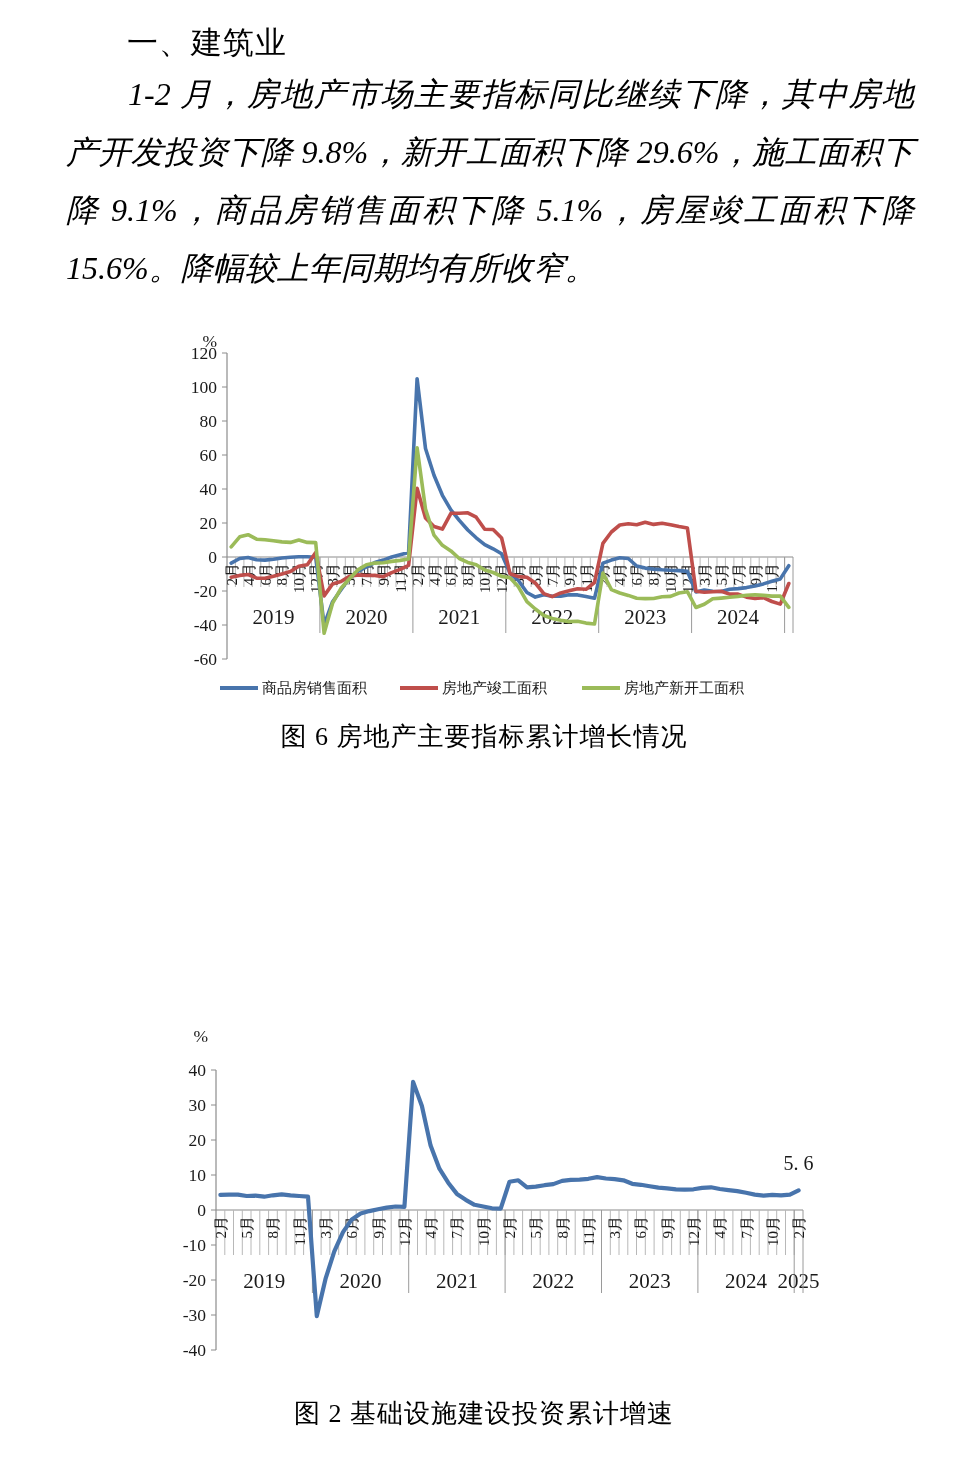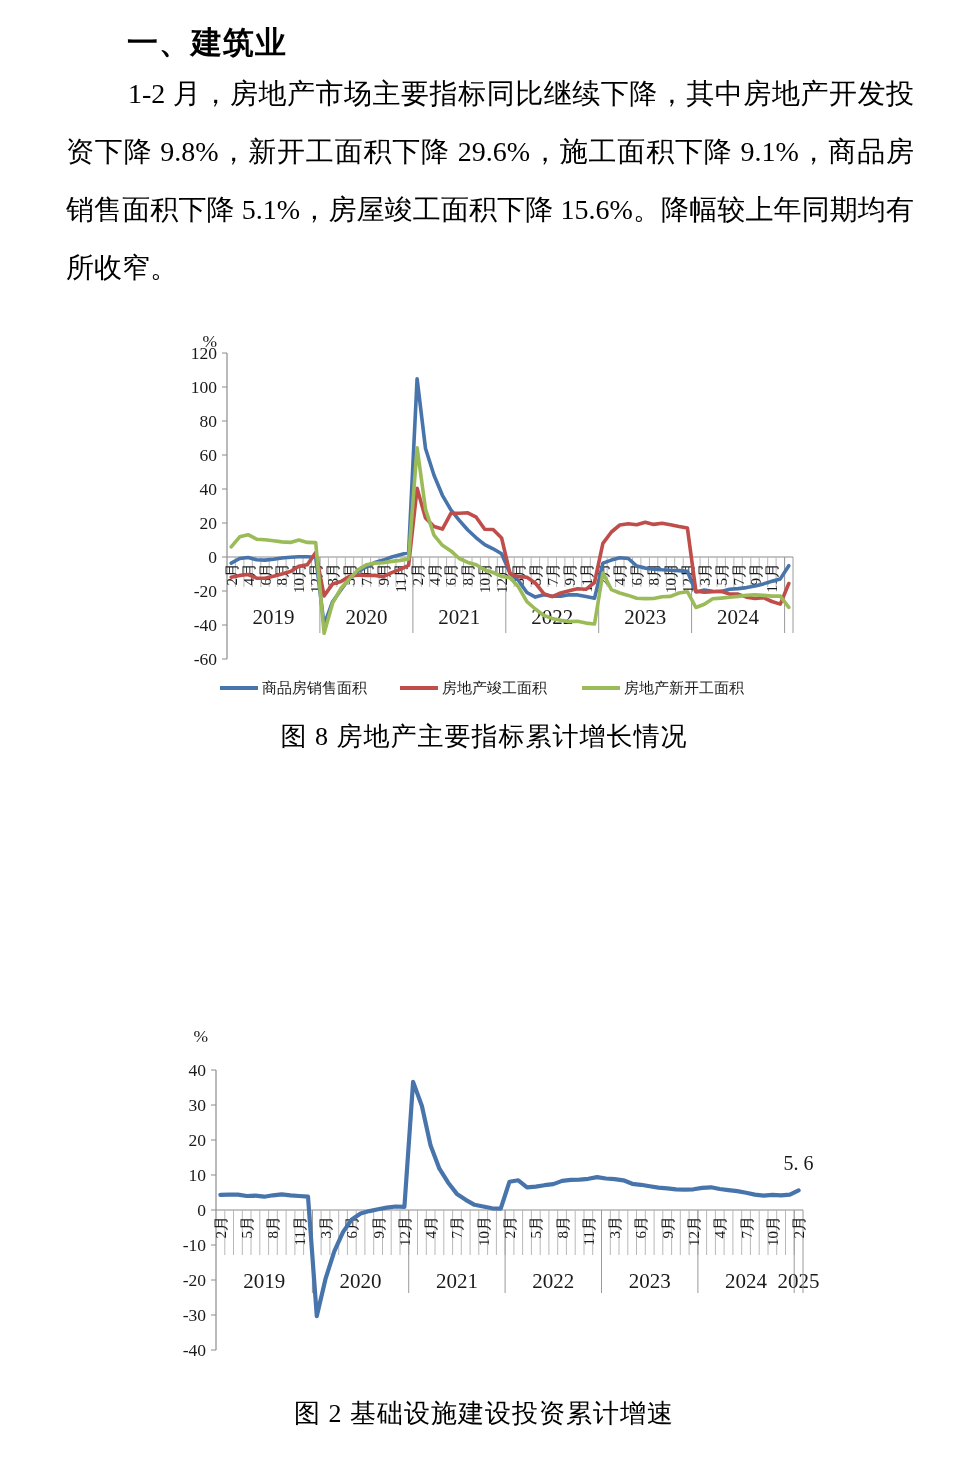--- a/index.html
+++ b/index.html
@@ -3,25 +3,25 @@
 <meta charset="utf-8">
 <style>
   html,body{margin:0;padding:0;background:#ffffff;}
   .page{
     position:relative;width:968px;height:1464px;background:#ffffff;
     font-family:"Liberation Serif","DejaVu Serif",serif;color:#000;overflow:hidden;
   }
   .heading{
     position:absolute;left:127px;top:22px;margin:0;
     font-family:"Liberation Sans","DejaVu Sans",sans-serif;
-    font-size:31px;font-weight:700;letter-spacing:1px;
+    font-size:31px;font-weight:400;letter-spacing:1px;
   }
   .para{
     position:absolute;left:66px;width:848px;margin:0;
-    font-size:28px;line-height:58px;text-align:justify;text-indent:62px;
+    font-size:32px;line-height:58px;text-align:justify;text-indent:62px;font-style:italic;
   }
   #para1{top:65px;}
   #para2{top:770px;}
   .chart-svg{position:absolute;left:0;display:block;}
   #chart1{top:318px;}
   #chart2{top:1008px;}
   .figcap{
     position:absolute;left:0;width:968px;margin:0;text-align:center;
     font-size:26px;letter-spacing:1px;
   }
@@ -192,21 +192,21 @@
           <g>
             <line x1="400.0" y1="370.0" x2="438.0" y2="370.0" stroke="#BF4E4B" stroke-width="4.2"></line>
             <text x="442.0" y="375.0" font-size="15" text-anchor="start">房地产竣工面积</text>
           </g>
           <g>
             <line x1="582.0" y1="370.0" x2="620.0" y2="370.0" stroke="#9BBB59" stroke-width="4.2"></line>
             <text x="624.0" y="375.0" font-size="15" text-anchor="start">房地产新开工面积</text>
           </g>
         </g>
       </svg>
-    <figcaption class="figcap" id="cap1">图 8 房地产主要指标累计增长情况</figcaption>
+    <figcaption class="figcap" id="cap1">图 6 房地产主要指标累计增长情况</figcaption>
   </figure>
 
 
   <figure>
     <svg id="chart2" class="chart-svg" width="968" height="368" viewBox="0 0 968 368" role="img">
         <g>
           <line x1="216.0" y1="62.0" x2="216.0" y2="342.0" stroke="#8c8c8c" stroke-width="1.2"></line>
           <line x1="211.0" y1="342.0" x2="216.0" y2="342.0" stroke="#8c8c8c" stroke-width="1"></line>
           <text x="206.0" y="348.0" font-size="17.5" text-anchor="end">-40</text>
           <line x1="211.0" y1="307.0" x2="216.0" y2="307.0" stroke="#8c8c8c" stroke-width="1"></line>

